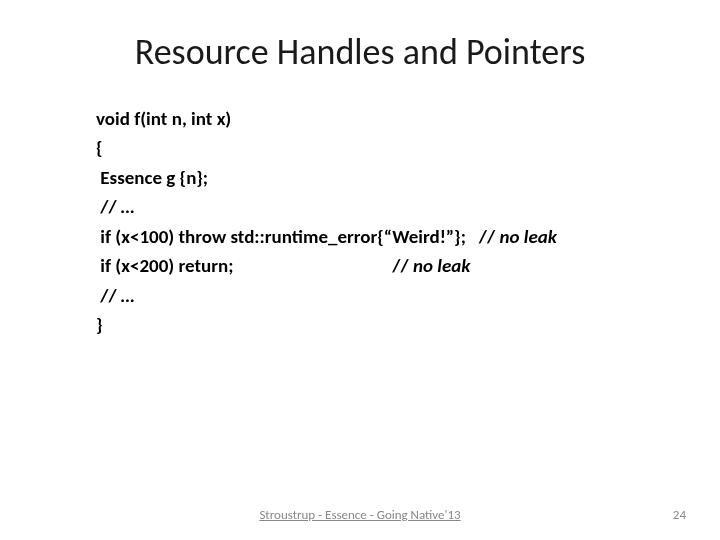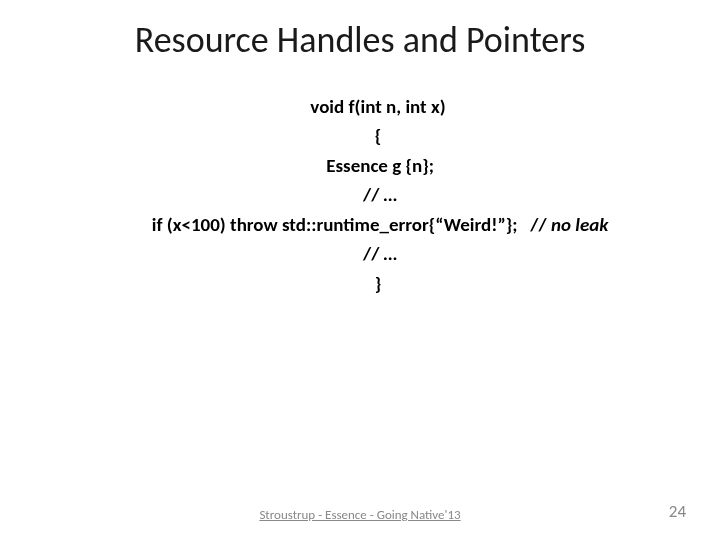--- a/index.html
+++ b/index.html
@@ -1,38 +1,39 @@
 <!DOCTYPE html>
 <html><head>
 <meta charset="utf-8">
 <style>
   * { margin: 0; padding: 0; box-sizing: border-box; }
   html, body { width: 720px; height: 540px; font-family: Calibri, "Segoe UI", Arial, sans-serif; background: #fff; color: #000; }
-  .slide { width: 720px; height: 540px; position: relative; padding: 18px 60px 0 60px; }
+  .slide { width: 720px; height: 540px; position: relative; padding: 30px 60px 0 60px; }
   .title { font-size: 36px; font-weight: 400; text-align: center; margin-bottom: 30px; color: #1a1a1a; }
   .bullets { margin-left: 20px; }
   .bullets li { font-size: 21px; font-weight: 400; margin-bottom: 6px; list-style: disc; }
-  .code { margin-top: 22px; margin-left: 36px; font-size: 19px; font-weight: 700; line-height: 1.55; text-align: center; }
+  .code { margin-top: 22px; margin-left: 36px; font-size: 19px; font-weight: 700; line-height: 1.55; }
   .code .line { white-space: pre; }
   .comment { font-style: italic; font-weight: 700; }
   .footer { position: absolute; bottom: 18px; left: 0; width: 720px; text-align: center; font-size: 13px; color: #888; text-decoration: underline; }
-  .pagenum { position: absolute; bottom: 18px; right: 34px; font-size: 17px; color: #888; }
+  .pagenum { position: absolute; bottom: 18px; right: 34px; font-size: 13px; color: #888; }
 </style>
 </head>
 <body>
 
 <div class="slide">
   <h1 class="title">Resource Handles and Pointers</h1>
 
 
   <div class="code">
     <div class="line">void f(int n, int x)</div>
     <div class="line">{</div>
     <div class="line"> Essence g {n};</div>
     <div class="line"><span> // </span><span class="comment">…</span></div>
     <div class="line"><span> if (x&lt;100) throw std::runtime_error{“Weird!”};   // </span><span class="comment">no leak</span></div>
+    <div class="line"><span> if (x&lt;200) return;                                     // </span><span class="comment">no leak</span></div>
     <div class="line"><span> // </span><span class="comment">…</span></div>
     <div class="line">}</div>
   </div>
 
   <div class="footer">Stroustrup - Essence - Going Native'13</div>
   <div class="pagenum">24</div>
 </div>
 
 </body></html>

